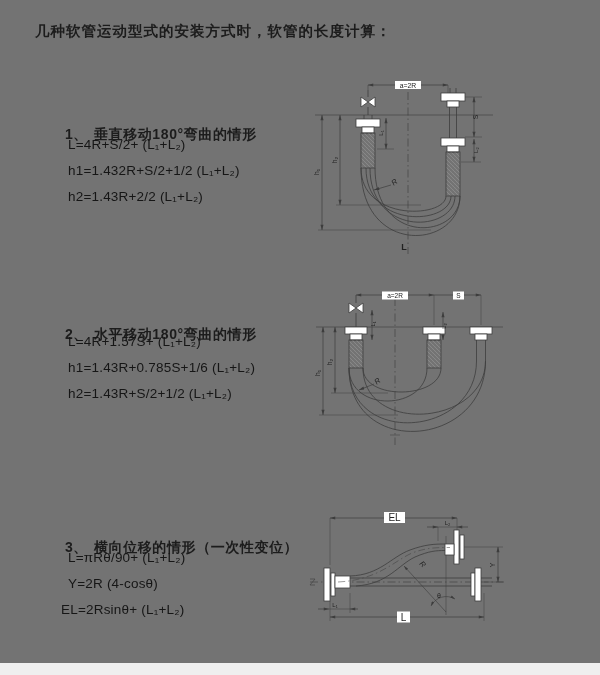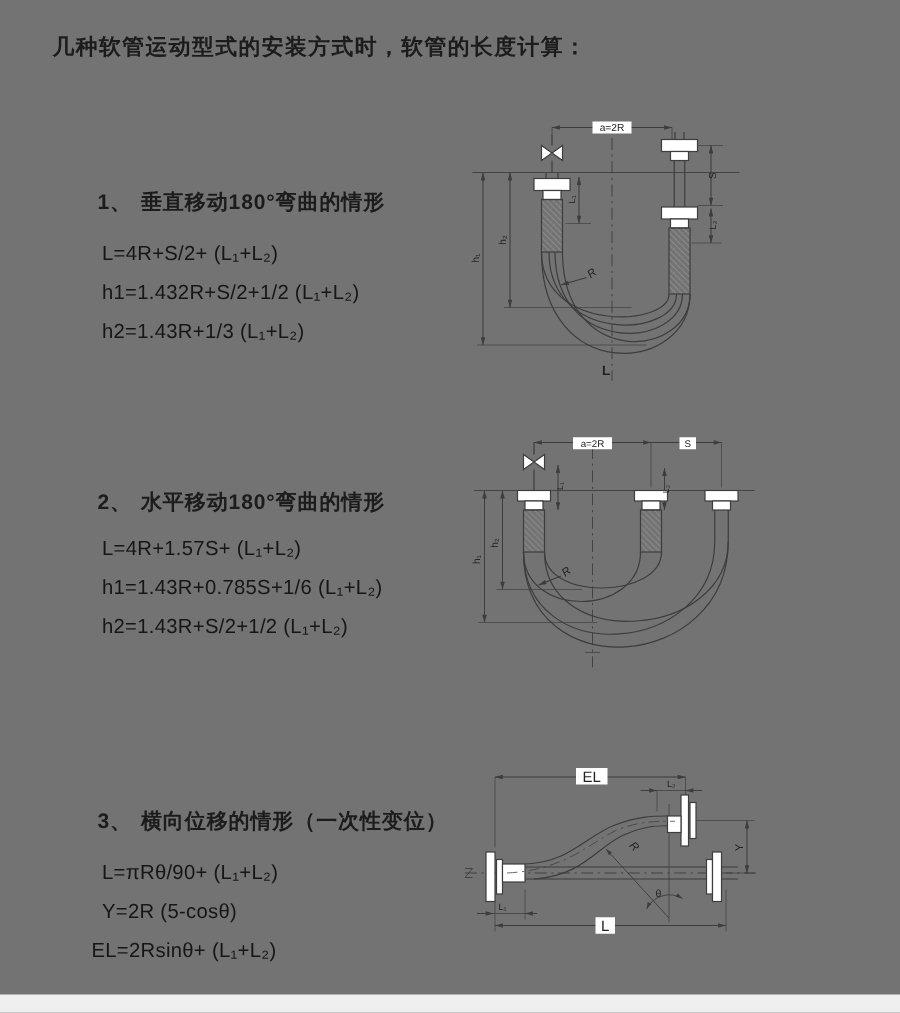--- a/index.html
+++ b/index.html
@@ -1,51 +1,51 @@
 <!DOCTYPE html>
 <html><head>
 <meta charset="utf-8">
 <style>
   html,body{margin:0;padding:0;background:#fff;}
   #page{position:relative;width:600px;height:675px;background:#737373;overflow:hidden;
         font-family:"Liberation Sans",sans-serif;color:#1c1c1c;}
   .title{position:absolute;left:35px;top:22px;font-size:14.5px;font-weight:600;letter-spacing:1px;white-space:pre;}
   .sec-heading{position:absolute;font-size:14px;font-weight:600;letter-spacing:0.6px;white-space:pre;}
-  .formula{position:absolute;font-size:13.5px;font-weight:400;letter-spacing:0.2px;white-space:pre;color:#161616;margin-top:24px;}
+  .formula{position:absolute;font-size:13.5px;font-weight:400;letter-spacing:0.2px;white-space:pre;color:#161616;}
   .idx{margin-right:6px;}
   svg{position:absolute;overflow:visible;}
   svg text{fill:#222;font-family:"Liberation Sans",sans-serif;}
   .bottom-band{position:absolute;left:0;top:663px;width:600px;height:12px;background:#efefef;}
 </style>
 </head>
 <body>
 
 <div id="page">
 
   <div class="title">几种软管运动型式的安装方式时，软管的长度计算：</div>
 
   <div class="sec-heading" style="left:47px;top:110px;">
     <span class="idx">1、</span><span>垂直移动180°弯曲的情形</span>
   </div>
   <div class="formula" style="left:68px;top:137px;">L=4R+S/2+ (L₁+L₂)</div>
   <div class="formula" style="left:68px;top:163px;">h1=1.432R+S/2+1/2 (L₁+L₂)</div>
-  <div class="formula" style="left:68px;top:189px;">h2=1.43R+1/3 (L₁+L₂)</div>
+  <div class="formula" style="left:68px;top:189px;">h2=1.43R+2/2 (L₁+L₂)</div>
 
   <div class="sec-heading" style="left:47px;top:310px;">
     <span class="idx">2、</span><span>水平移动180°弯曲的情形</span>
   </div>
   <div class="formula" style="left:68px;top:334px;">L=4R+1.57S+ (L₁+L₂)</div>
   <div class="formula" style="left:68px;top:360px;">h1=1.43R+0.785S+1/6 (L₁+L₂)</div>
   <div class="formula" style="left:68px;top:386px;">h2=1.43R+S/2+1/2 (L₁+L₂)</div>
 
   <div class="sec-heading" style="left:47px;top:523px;">
     <span class="idx">3、</span><span>横向位移的情形（一次性变位）</span>
   </div>
   <div class="formula" style="left:68px;top:550px;">L=πRθ/90+ (L₁+L₂)</div>
-  <div class="formula" style="left:68px;top:576px;">Y=2R (5-cosθ)</div>
+  <div class="formula" style="left:68px;top:576px;">Y=2R (4-cosθ)</div>
   <div class="formula" style="left:61px;top:602px;">EL=2Rsinθ+ (L₁+L₂)</div>
 
   <svg style="left:303px;top:72px;" width="270" height="190" viewBox="0 0 270 190">
     <defs>
       <marker id="ar1" viewBox="0 0 10 6" refX="10" refY="3" markerWidth="10" markerHeight="4.5" orient="auto-start-reverse">
         <path d="M0,0 L10,3 L0,6 z" fill="#3d3d3d"></path>
       </marker>
       <pattern id="ht1" width="4" height="4" patternUnits="userSpaceOnUse">
         <line x1="0" y1="4" x2="4" y2="0" stroke="#777" stroke-width="0.6"></line>
         <line x1="0" y1="0" x2="4" y2="4" stroke="#aaa" stroke-width="0.4"></line>

